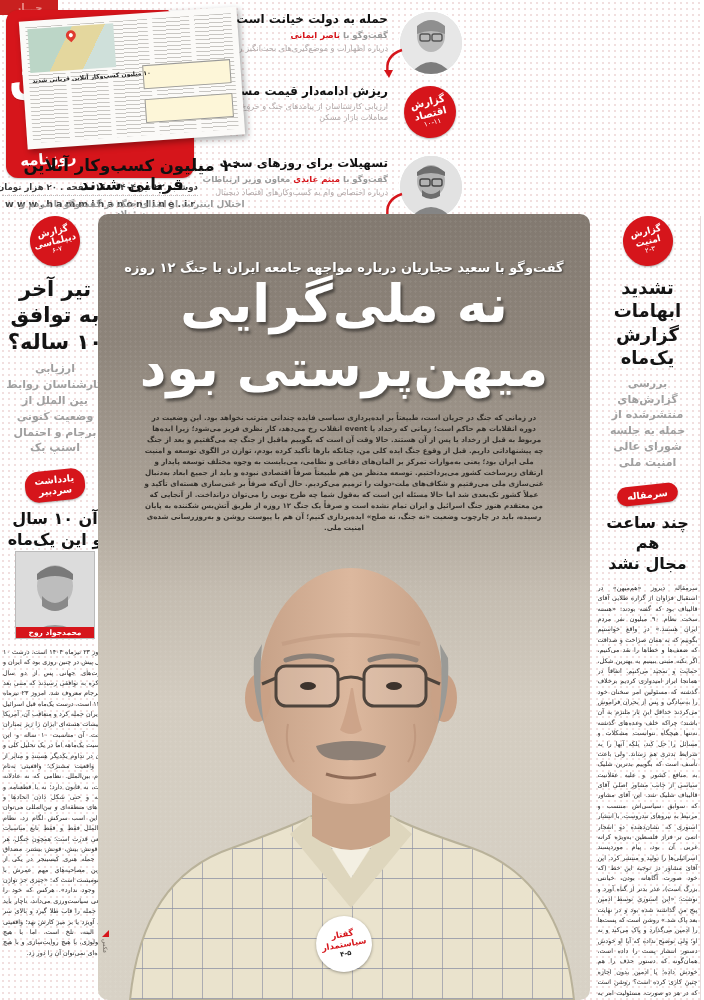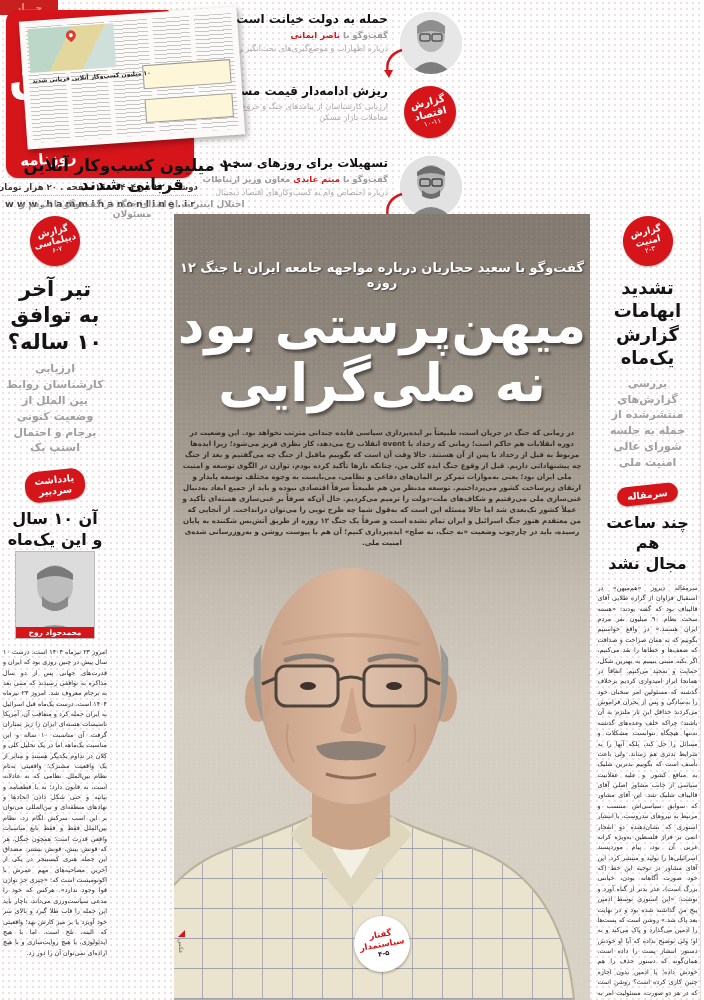--- a/index.html
+++ b/index.html
@@ -138,22 +138,23 @@
     font-size:7.5px;font-weight:bold;text-align:center;padding:1px 0;
   }
   .sb-body{
     font-size:6.4px;line-height:1.62;color:#262626;text-align:justify;margin-top:8px;
     overflow:hidden;
   }
   .sb-body-left{height:352px;}
   .sb-body-right{height:560px;}
   
   .feature{
-    position:absolute;right:114px;top:214px;width:416px;height:786px;overflow:hidden;
+    position:absolute;right:114px;top:214px;width:492px;height:786px;overflow:hidden;
     background:linear-gradient(180deg,#827970 0%,#8d847a 16%,#a89f94 34%,#c4bcb0 48%,#d3ccc0 62%,#d8d2c6 100%);
+    border-radius:10px;
   }
   .feature .texture{
     position:absolute;inset:0;
     background-image:radial-gradient(circle,rgba(255,255,255,.06) 1px,transparent 1.2px);
     background-size:5px 5px;pointer-events:none;
   }
   .f-kicker{
     position:relative;text-align:center;color:#fff;font-size:13px;font-weight:900;
     margin-top:46px;text-shadow:1px 1px 2px rgba(0,0,0,.55);
   }
@@ -341,22 +342,22 @@
       <div class="sb-body sb-body-right">
         <span>سرمقاله دیروز «هم‌میهن» در استقبال فراوان از گزاره طلایی آقای قالیباف بود که گفته بودند: «هسته سخت نظام ۹۰ میلیون نفر مردم ایران هستند.» در واقع خواستیم بگوییم که به همان صراحت و صداقت که ضعف‌ها و خطاها را نقد می‌کنیم، اگر نکته مثبتی ببینیم به بهترین شکل، حمایت و تمجید می‌کنیم. اتفاقاً در همانجا ابراز امیدواری کردیم برخلاف گذشته که مسئولین امر سخنان خود را به‌سادگی و پس از بحران فراموش می‌کردند حداقل این بار ملتزم به آن باشند؛ چراکه خلف وعده‌های گذشته نه‌تنها هیچگاه نتوانست مشکلات و مسائل را حل کند، بلکه آنها را به شرایط بدتری هم رساند. ولی باعث تأسف است که بگوییم بدترین شلیک به منافع کشور و علیه عقلانیت سیاسی از جانب مشاور اصلی آقای قالیباف شلیک شد. این آقای مشاور که سوابق سیاسی‌اش منتسب و مرتبط به نیروهای تندروست، با انتشار استوری که نشان‌دهنده دو انفجار اتمی بر فراز فلسطین به‌ویژه کرانه غربی آن بود، پیام موردپسند اسرائیلی‌ها را تولید و منتشر کرد. این آقای مشاور در توجیه این خط (که خود صورت آگاهانه بودن، خیانتی بزرگ است)، عذر بدتر از گناه آورد و نوشت: «این استوری توسط ادمین پیج من گذاشته شده بود و در نهایت بعد پاک شد.» روشن است که پست‌ها را ادمین می‌گذارد و پاک می‌کند و نه او؛ ولی توضیح نداده که آیا او خودش دستور انتشار پست را داده است، همان‌گونه که دستور حذف را هم خودش داده؛ یا ادمین بدون اجازه چنین کاری کرده است؟ روشن است که در هر دو صورت، مسئولیت امر به عهده صاحب حساب است و نه ادمین. هنوز ساعتی از انتشار سرمقاله ما درباره آن گزاره طلایی نگذشته بود که یکی از نزدیک‌ترین افراد به رئیس مجلس، یعنی مشاور سیاسی وی بدون اندک مسئولیتی چنین پیامی را منتشر می‌کند. البته انتشار چنین مطالبی در فضای مجازی دور از انتظار نیست، ولی این مورد با نمونه‌های دیگر دو فرق اساسی دارد؛ اول اینکه این پست از حساب مربوط به مشاور رئیس مجلس است و حقوق‌بگیر مجلس و دارای پست سیاسی است و چه‌بسا دشمن تصور می‌کند که وی دسترسی‌هایی هم به اطلاعات داشته باشد. چنین اشتباهی در این سطح قابل قبول نیست. به‌علاوه، این‌گونه افراد که خسارت بزرگی به میهن می‌زنند، به‌طور معمول، با هیچ برخوردی مواجه نمی‌شوند؛ در حالی که در نقطه مقابل همه تحت فشار هستند که مبادا چیزی بگویند که با سیاست‌های رسمی در تعارض باشد. این دو ویژگی، آثار منفی فراوانی را بر این نوع مواضع نیم‌رسمی بار می‌کند. نکته جالب این است که اسرائیل ده‌ها بمب اتمی دارد، ولی تاکنون ندیده‌ایم که اقرار به داشتن چنین بمب غیرقانونی کنند؛ چه رسد به اینکه تهدید به کاربرد آن نیز کنند. این تفاوت وضعیت ما و آنان است که مشاور رئیس مجلس ما چیزی را که نه به بار است و نه به دار و خودش هم برخلاف سیاست‌های کلی و ابلاغی نظام و رهبری است، رسانه‌ای می‌کند و از روی بی‌مسئولیتی محض آن را به ابزاری پوچ برای تهدید تبدیل می‌کند.</span>
         
       </div>
     </div>
   </div>
 
   <div class="feature">
     <div class="texture"></div>
     <div class="f-kicker">گفت‌وگو با سعید حجاریان درباره مواجهه جامعه ایران با جنگ ۱۲ روزه</div>
+    <div class="f-headline f-h2">نه ملی‌گرایی</div>
     <div class="f-headline f-h1">میهن‌پرستی بود</div>
-    <div class="f-headline f-h2">نه ملی‌گرایی</div>
     <div class="f-intro">در زمانی که جنگ در جریان است، طبیعتاً بر ایده‌پردازی سیاسی فایده چندانی مترتب نخواهد بود. این وضعیت در دوره انقلابات هم حاکم است؛ زمانی که رخداد یا event انقلاب رخ می‌دهد، کار نظری فریز می‌شود؛ زیرا ایده‌ها مربوط به قبل از رخداد یا پس از آن هستند. حالا وقت آن است که بگوییم ماقبل از جنگ چه می‌گفتیم و بعد از جنگ چه پیشنهاداتی داریم. قبل از وقوع جنگ ایده کلی من، چنانکه بارها تأکید کرده بودم، توازن در الگوی توسعه و امنیت ملی ایران بود؛ یعنی به‌موازات تمرکز بر المان‌های دفاعی و نظامی، می‌بایست به وجوه مختلف توسعه پایدار و ارتقای زیرساخت کشور می‌پرداختیم. توسعه مدنظر من هم طبیعتاً صرفاً اقتصادی نبوده و باید از جمیع ابعاد به‌دنبال غنی‌سازی ملی می‌رفتیم و شکاف‌های ملت-دولت را ترمیم می‌کردیم. حال آن‌که صرفاً بر غنی‌سازی هسته‌ای تأکید و عملاً کشور تک‌بعدی شد اما حالا مسئله این است که به‌قول شما چه طرح نویی را می‌توان درانداخت. از آنجایی که من معتقدم هنوز جنگ اسرائیل و ایران تمام نشده است و صرفاً یک جنگ ۱۲ روزه از طریق آتش‌بس شکننده به پایان رسیده، باید در چارچوب وضعیت «نه جنگ، نه صلح» ایده‌پردازی کنیم؛ آن هم با پیوست روشن و به‌روزرسانی شده‌ی امنیت ملی.</div>
 
     <svg class="portrait" viewBox="0 0 478 452" preserveAspectRatio="none">
       <defs>
         <pattern id="chk" width="30" height="30" patternUnits="userSpaceOnUse">
           <rect width="30" height="30" fill="#eae3cd"></rect>
           <path d="M0 0 H30 M0 0 V30" stroke="#8b8fa3" stroke-width="1.3"></path>
         </pattern>
         <linearGradient id="skin" x1="0" y1="0" x2="1" y2="0">
           <stop offset="0" stop-color="#c7a288"></stop>

